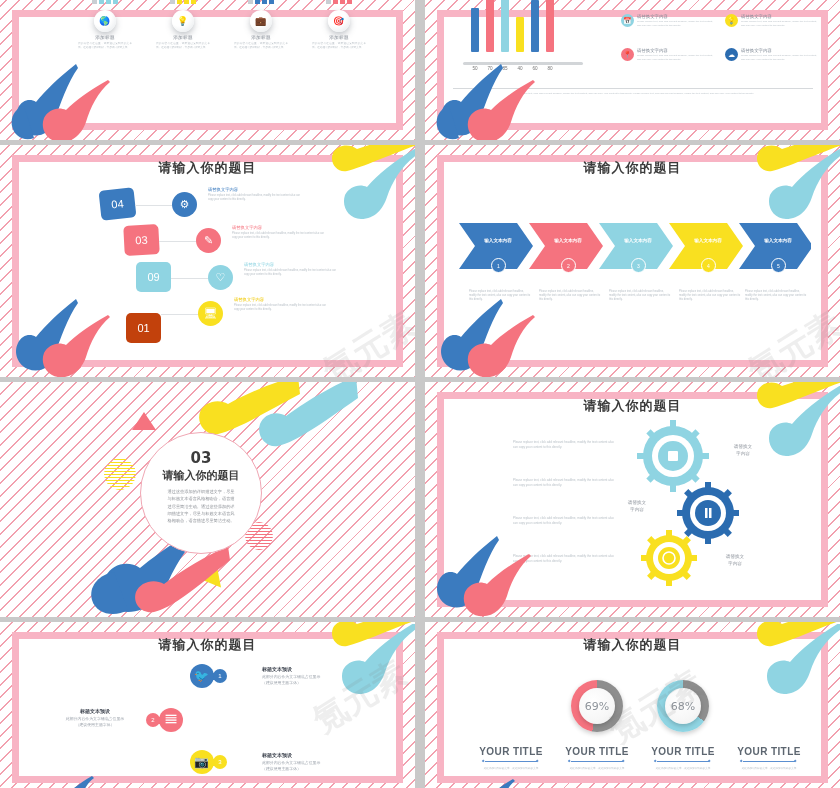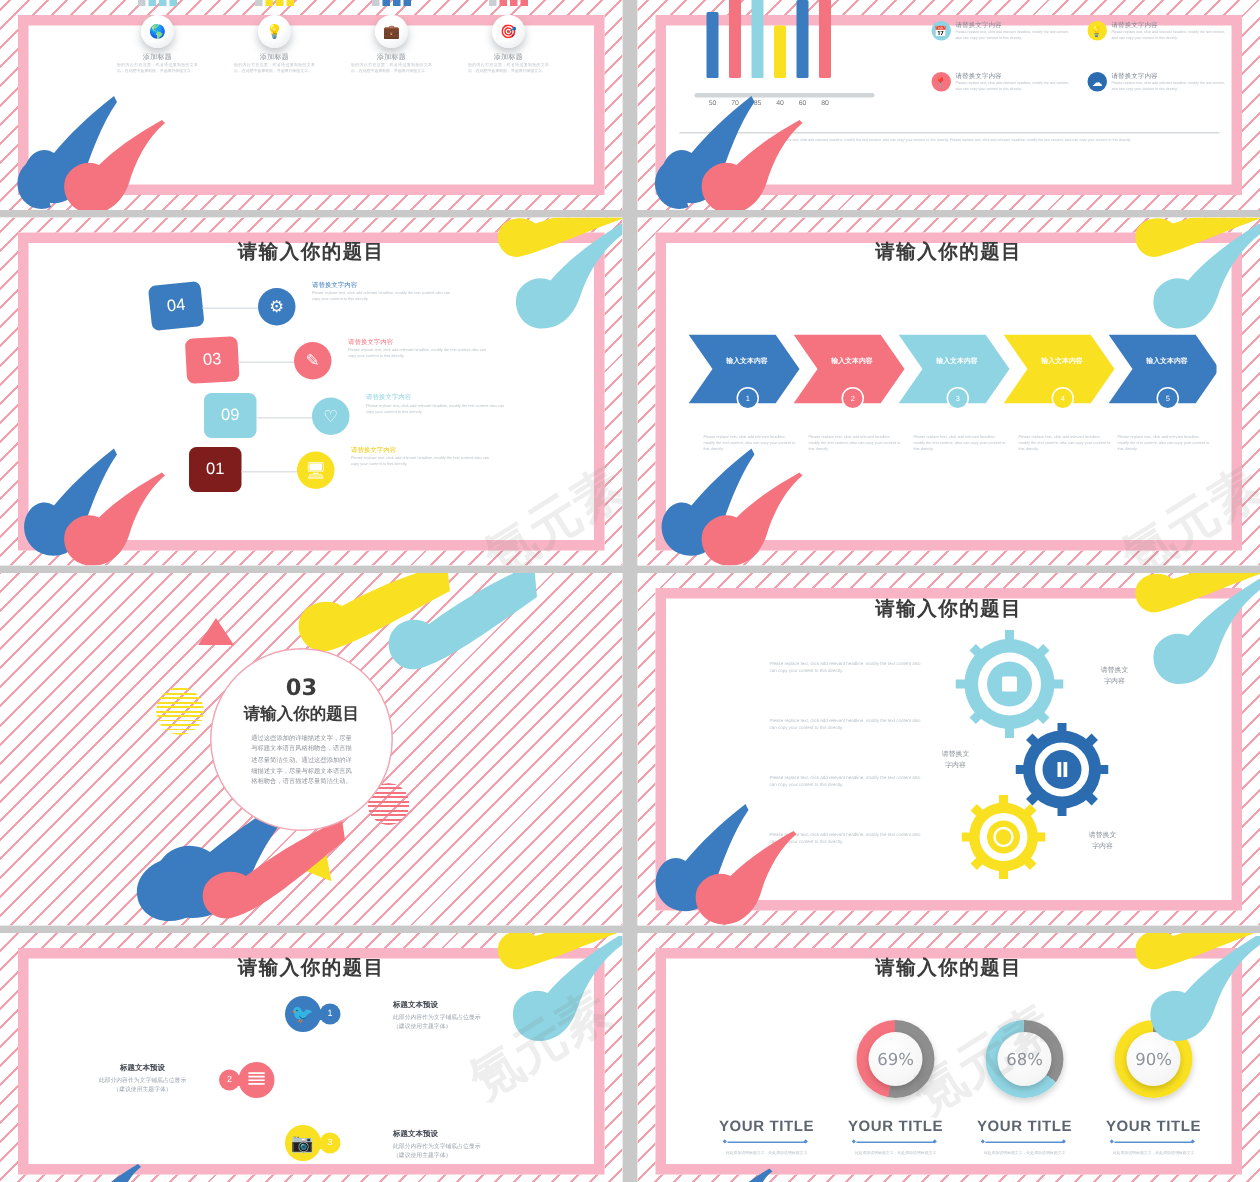--- a/index.html
+++ b/index.html
@@ -282,21 +282,21 @@
       </div>
 
       <div class="sq" style="left:136px;top:117px;background:#8fd4e2;">09</div>
       <div class="connector" style="left:171px;top:133px;width:38px;"></div>
       <div class="cir" style="left:208px;top:120px;background:#8fd4e2;">♡</div>
       <div class="txtblk" style="left:244px;top:117px;">
         <h5 style="color:#8fd4e2;">请替换文字内容</h5>
         <div class="tiny">Please replace text, click add relevant headline, modify the text content also can copy your content to this directly.</div>
       </div>
 
-      <div class="sq" style="left:126px;top:153px;background:#7f1d1d;">01</div>
+      <div class="sq" style="left:126px;top:168px;background:#c2410c;">01</div>
       <div class="connector" style="left:161px;top:169px;width:38px;"></div>
       <div class="cir" style="left:198px;top:156px;background:#f9e020;">🖥</div>
       <div class="txtblk" style="left:234px;top:152px;">
         <h5 style="color:#f0c800;">请替换文字内容</h5>
         <div class="tiny">Please replace text, click add relevant headline, modify the text content also can copy your content to this directly.</div>
       </div>
 
       <div class="brush" style="right:-4px;top:-12px;">
         <svg width="110" height="70" viewBox="0 0 110 70">
           <path d="M108 0 C86 4 66 10 48 16 C40 10 28 12 24 20 C20 30 28 40 38 38 C54 34 80 22 108 12 Z" fill="#f9e020"></path>
@@ -605,23 +605,20 @@
         <div class="cap">68%</div>
       </div>
       <div class="yt" style="left:225px;top:124px;">
         <h4>YOUR TITLE</h4>
       </div>
       <div class="ytrule" style="left:232px;top:139px;width:52px;"></div>
       <div class="ytdot" style="left:229px;top:138px;"></div>
         <div class="ytdot" style="left:283px;top:138px;"></div>
       <div class="tiny" style="position:absolute;left:228px;top:145px;width:60px;text-align:center;">此处添加说明标题文字，此处添加说明标题文字</div>
 
-      <div class="donut" style="left:318px;top:58px;background:conic-gradient(from 0deg,#8e8e8e 0 10%,#f9e020 10% 100%);box-shadow:0 2px 5px rgba(0,0,0,.2);">
-        <div class="cap">90%</div>
-      </div>
       <div class="yt" style="left:311px;top:124px;">
         <h4>YOUR TITLE</h4>
       </div>
       <div class="ytrule" style="left:318px;top:139px;width:52px;"></div>
       <div class="ytdot" style="left:315px;top:138px;"></div>
         <div class="ytdot" style="left:369px;top:138px;"></div>
       <div class="tiny" style="position:absolute;left:314px;top:145px;width:60px;text-align:center;">此处添加说明标题文字，此处添加说明标题文字</div>
 
       <div class="brush" style="right:-4px;top:-14px;">
         <svg width="110" height="70" viewBox="0 0 110 70">

